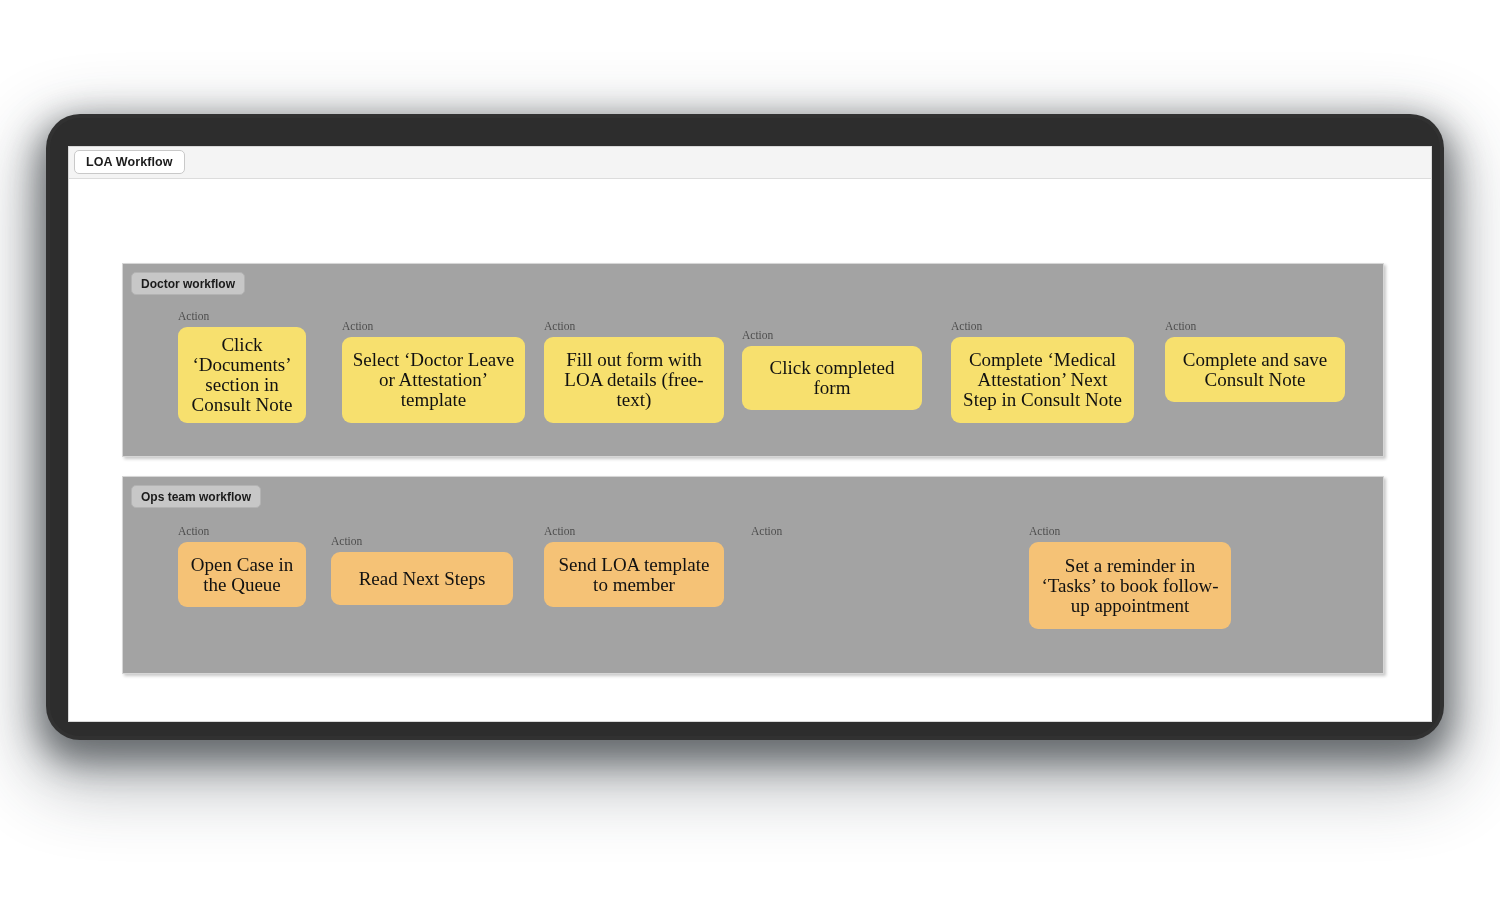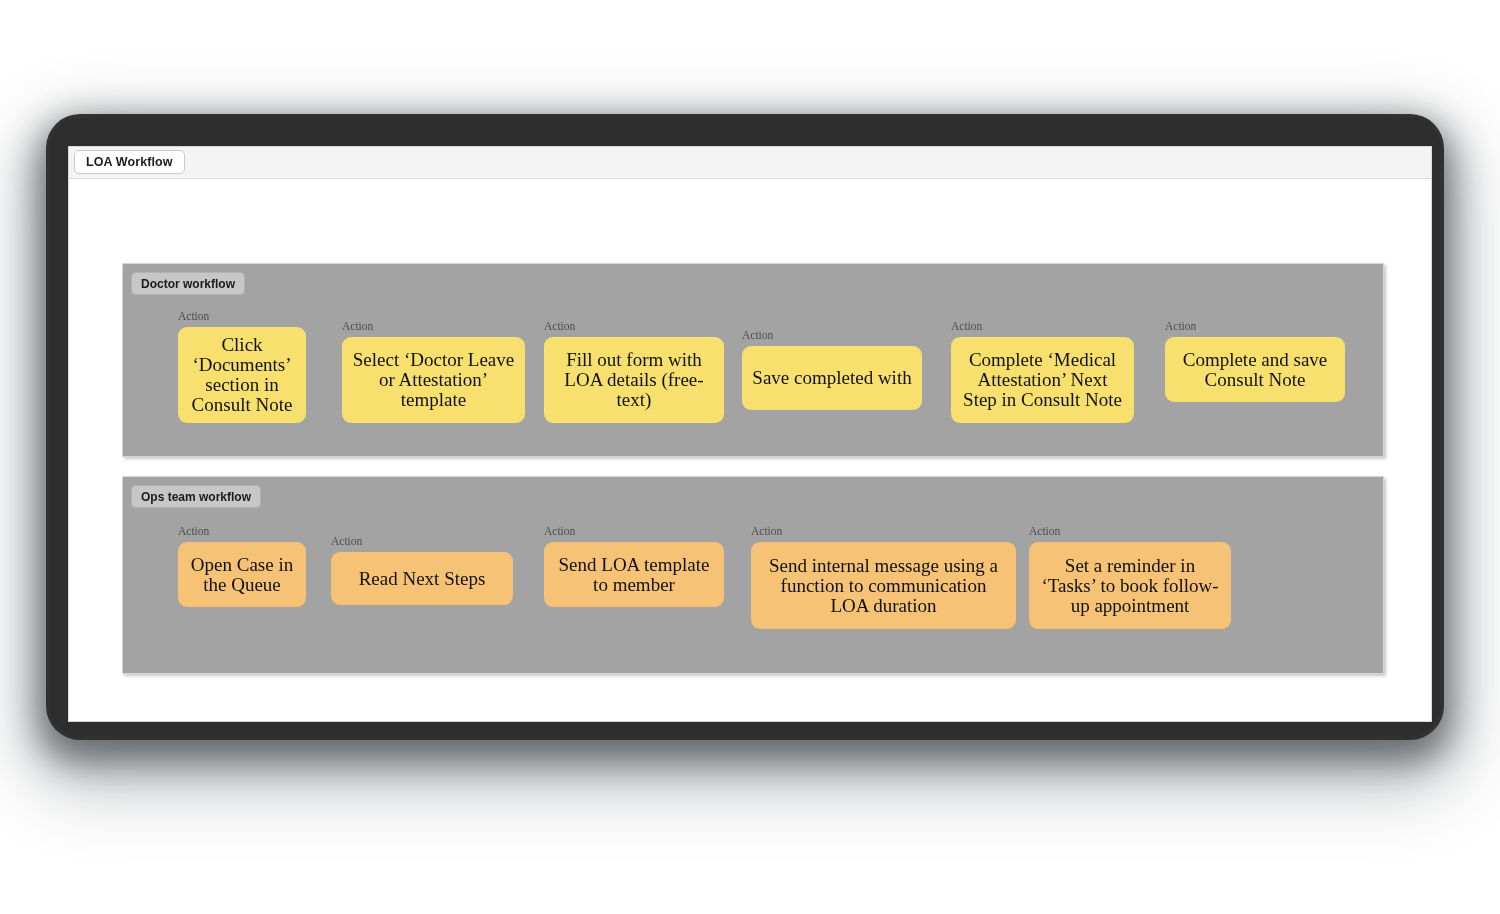--- a/index.html
+++ b/index.html
@@ -162,21 +162,21 @@
           <div class="node-card yellow" style="height:86px;">Select ‘Doctor Leave or Attestation’ template</div>
         </div>
 
         <div class="node" style="left:421px; top:56px; width:180px;">
           <div class="node-kicker">Action</div>
           <div class="node-card yellow" style="height:86px;">Fill out form with LOA details (free-text)</div>
         </div>
 
         <div class="node" style="left:619px; top:65px; width:180px;">
           <div class="node-kicker">Action</div>
-          <div class="node-card yellow" style="height:64px;">Save completed with</div>
+          <div class="node-card yellow" style="height:64px;">Click completed form</div>
         </div>
 
         <div class="node" style="left:828px; top:56px; width:183px;">
           <div class="node-kicker">Action</div>
           <div class="node-card yellow" style="height:86px;">Complete ‘Medical Attestation’ Next Step in Consult Note</div>
         </div>
 
         <div class="node" style="left:1042px; top:56px; width:180px;">
           <div class="node-kicker">Action</div>
           <div class="node-card yellow" style="height:65px;">Complete and save Consult Note</div>
@@ -196,21 +196,20 @@
           <div class="node-card orange" style="height:53px;">Read Next Steps</div>
         </div>
 
         <div class="node" style="left:421px; top:48px; width:180px;">
           <div class="node-kicker">Action</div>
           <div class="node-card orange" style="height:65px;">Send LOA template to member</div>
         </div>
 
         <div class="node" style="left:628px; top:48px; width:265px;">
           <div class="node-kicker">Action</div>
-          <div class="node-card orange" style="height:87px;">Send internal message using a function to communication LOA duration</div>
         </div>
 
         <div class="node" style="left:906px; top:48px; width:202px;">
           <div class="node-kicker">Action</div>
           <div class="node-card orange" style="height:87px;">Set a reminder in ‘Tasks’ to book follow-up appointment</div>
         </div>
       </div>
 
     </div>
   </div>

